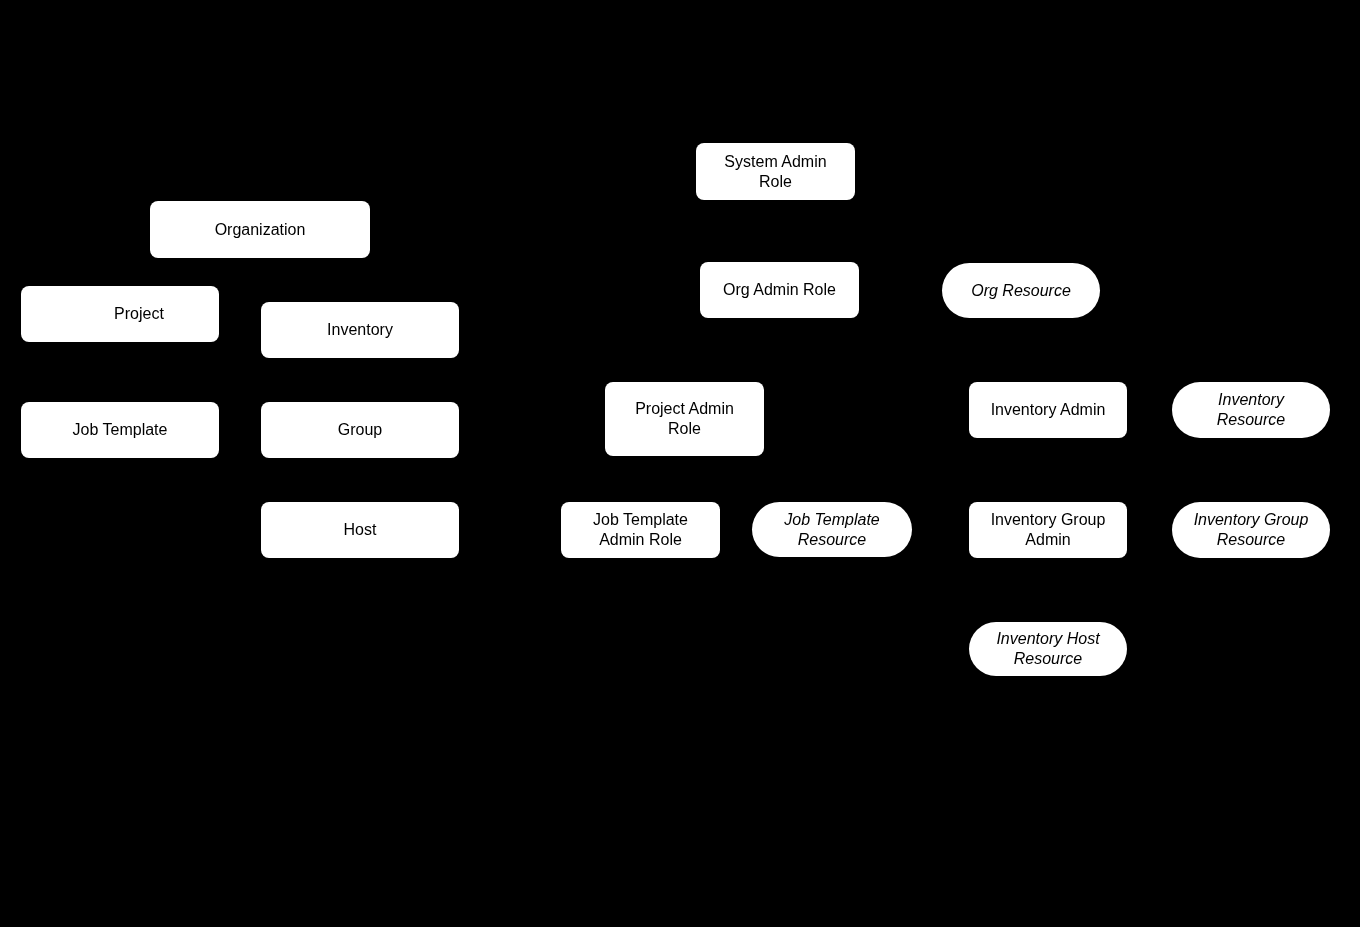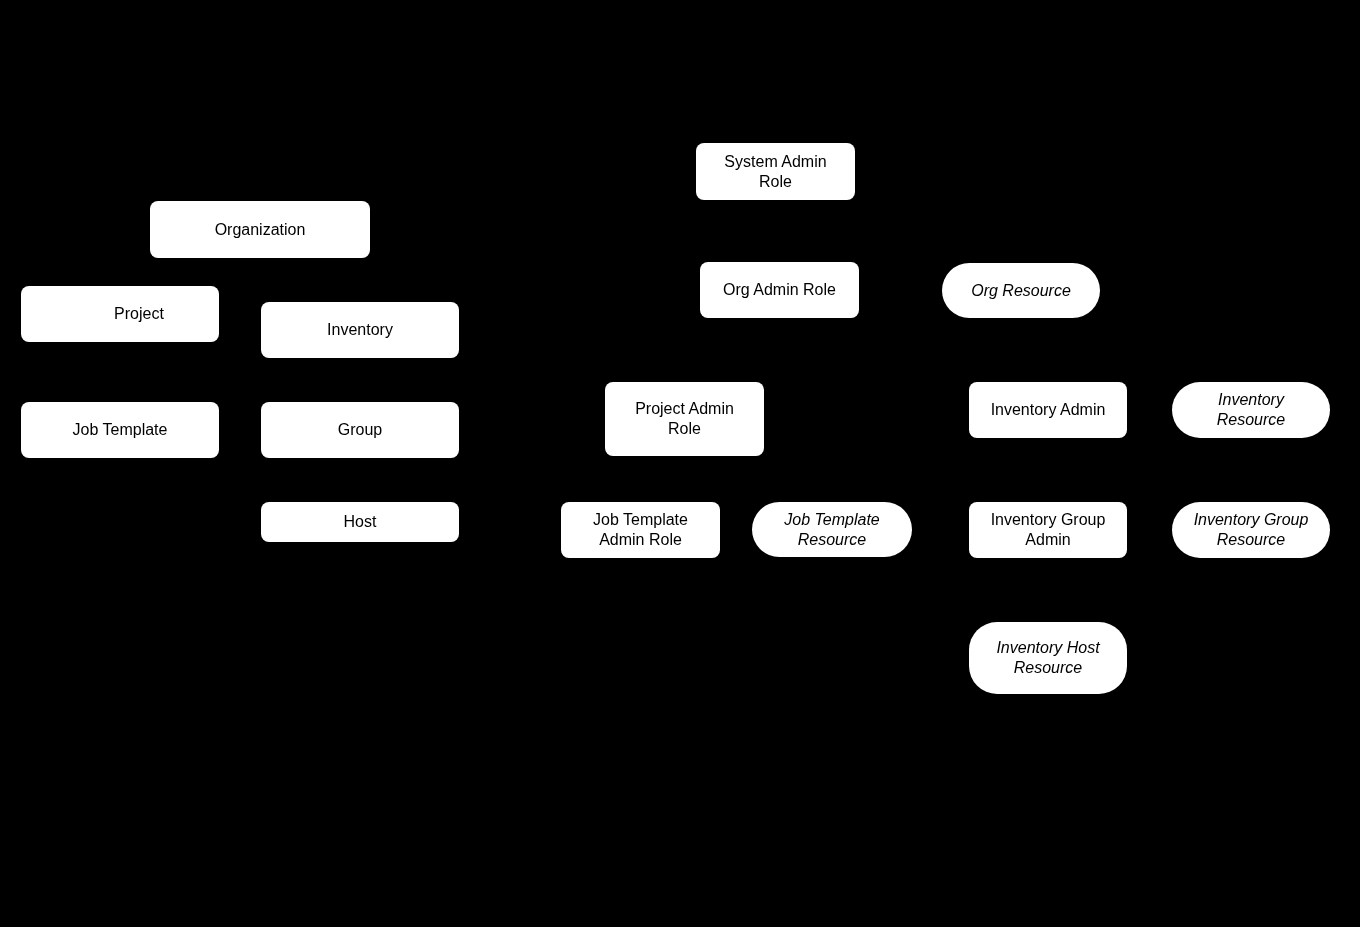--- a/index.html
+++ b/index.html
@@ -36,35 +36,35 @@
     padding: 2px 6px;
   }
   .pill { border-radius: 28px; font-style: italic; }
 
   
   .n-organization        { left: 150px; top: 201px; width: 220px; height: 57px; }
   .n-project             { left:  21px; top: 286px; width: 198px; height: 56px; padding-left: 44px; }
   .n-inventory           { left: 261px; top: 302px; width: 198px; height: 56px; }
   .n-job-template        { left:  21px; top: 402px; width: 198px; height: 56px; }
   .n-group               { left: 261px; top: 402px; width: 198px; height: 56px; }
-  .n-host                { left: 261px; top: 502px; width: 198px; height: 40px; }
+  .n-host                { left: 261px; top: 502px; width: 198px; height: 56px; }
 
   
   .n-system-admin-role        { left: 696px; top: 143px; width: 159px; height: 57px; }
   .n-org-admin-role           { left: 700px; top: 262px; width: 159px; height: 56px; }
   .n-org-resource             { left: 942px; top: 263px; width: 158px; height: 55px; }
   .n-project-admin-role       { left: 561px; top: 382px; width: 159px; height: 74px; margin-left: 44px; }
   .n-project-resource         { left: 752px; top: 382px; width: 160px; height: 55px; }
   .n-inventory-admin          { left: 969px; top: 382px; width: 158px; height: 56px; text-align: center; }
   .n-inventory-resource       { left: 1172px; top: 382px; width: 158px; height: 56px; }
   .n-job-template-admin-role  { left: 561px; top: 502px; width: 159px; height: 56px; }
   .n-job-template-resource    { left: 752px; top: 502px; width: 160px; height: 55px; }
   .n-inventory-group-admin    { left: 969px; top: 502px; width: 158px; height: 56px; }
   .n-inventory-group-resource { left: 1172px; top: 502px; width: 158px; height: 56px; }
-  .n-inventory-host-resource  { left: 969px; top: 622px; width: 158px; height: 72px; }
+  .n-inventory-host-resource  { left: 969px; top: 622px; width: 158px; height: 54px; }
 </style>
 </head>
 <body>
 
 <div class="canvas">
 
   <div class="node n-organization">Organization</div>
   <div class="node n-project">Project</div>
   <div class="node n-inventory">Inventory</div>
   <div class="node n-job-template">Job Template</div>

